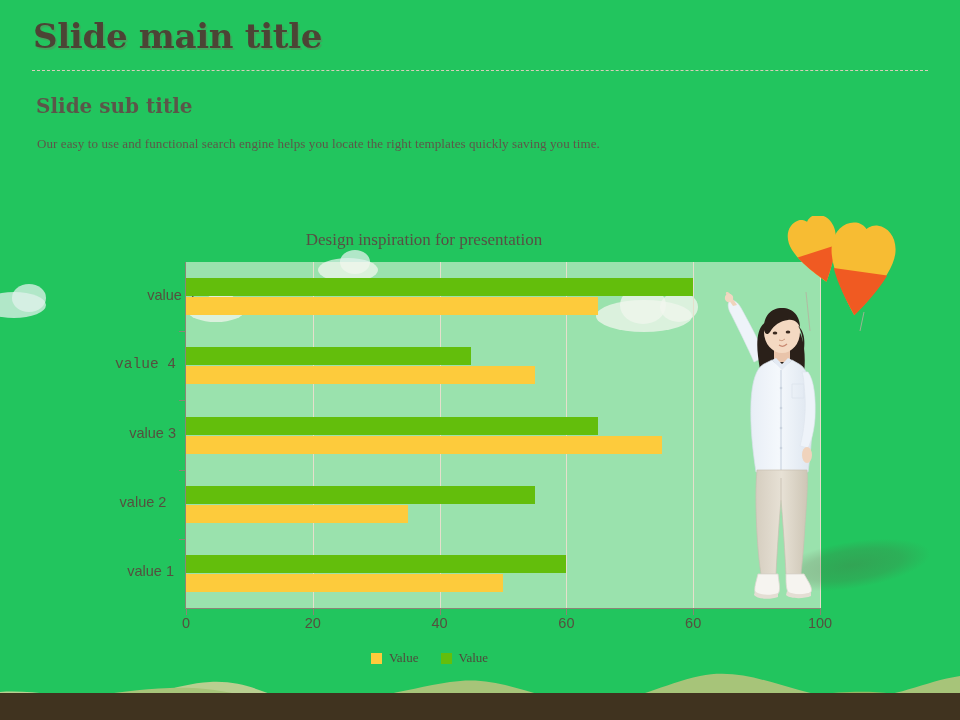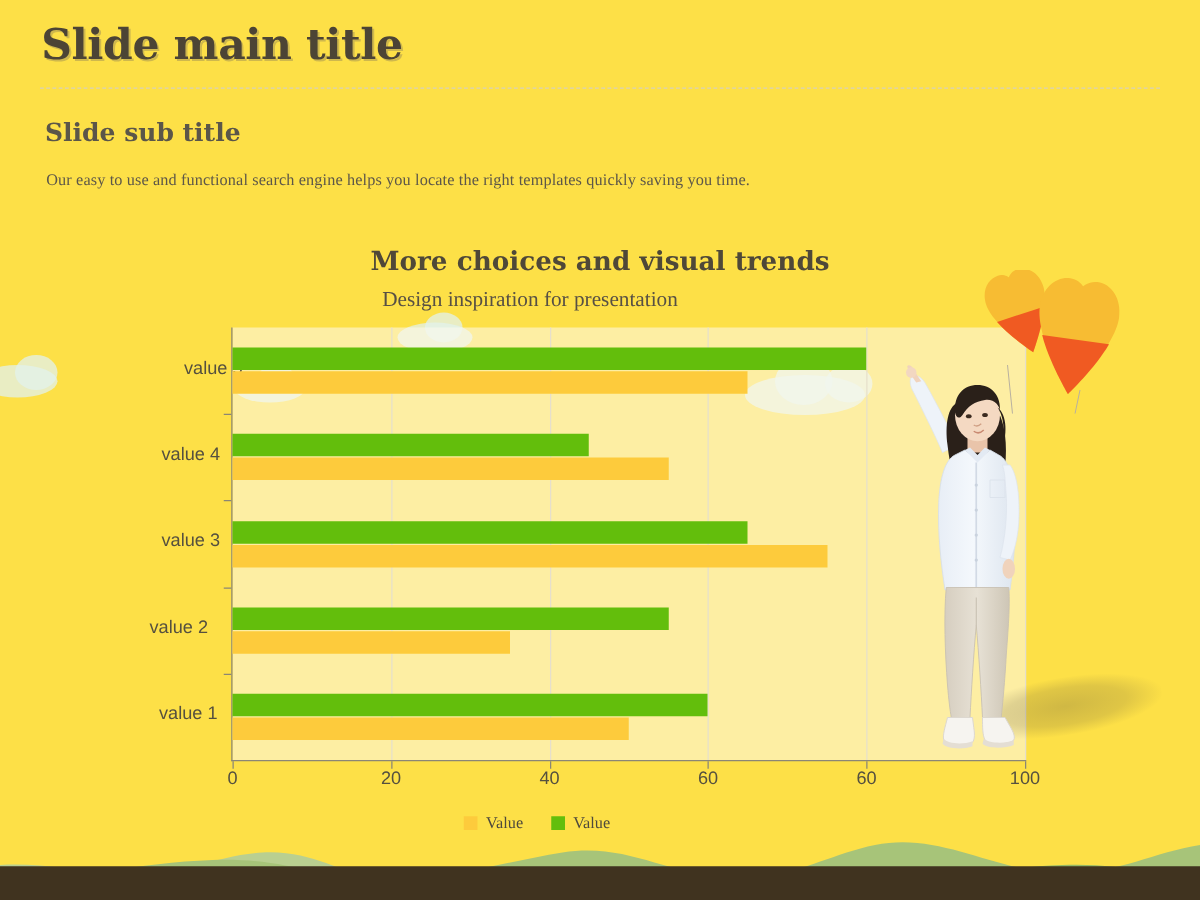--- a/index.html
+++ b/index.html
@@ -6,21 +6,21 @@
   * { margin:0; padding:0; box-sizing:border-box; }
   html, body {
     width:960px; height:720px;
     background:#f9f4e3;
     font-family:"Liberation Serif", serif;
     overflow:hidden;
   }
   #slide {
     position:relative;
     width:960px; height:720px;
-    background:#fde047;
+    background:#22c55e;
     overflow:hidden;
   }
 
   
   #main-title {
     position:absolute; left:33px; top:16px;
     font-family:"DejaVu Serif", serif;
     font-weight:bold;
     font-size:34px;
     letter-spacing:-0.3px;
@@ -167,21 +167,20 @@
   <div class="cloud" style="left:620px; top:286px; width:46px; height:38px;"></div>
   <div class="cloud" style="left:660px; top:292px; width:38px; height:30px;"></div>
   <div class="cloud" style="left:188px; top:300px; width:56px; height:22px;"></div>
   <div class="cloud" style="left:206px; top:292px; width:30px; height:22px;"></div>
 
   <div id="main-title">Slide main title</div>
   <div id="title-divider"></div>
   <div id="sub-title">Slide sub title</div>
   <div id="sub-desc">Our easy to use and functional search engine helps you locate the right templates quickly  saving you time.</div>
 
-  <div id="chart-title">More choices and visual trends</div>
   <div id="chart-subtitle">Design inspiration for presentation</div>
 
   <div id="plot">
       <div class="gridline" style="left: 126.8px;"></div>
       <div class="gridline" style="left: 253.6px;"></div>
       <div class="gridline" style="left: 380.4px;"></div>
       <div class="gridline" style="left: 507.2px;"></div>
       <div class="gridline" style="left: 634px;"></div>
     </div>
   <div id="axis-y"></div>
@@ -205,21 +204,21 @@
       <div class="bar series-b" style="left: 186px; width: 380.4px; height: 18px; top: 554.9px; background: rgb(99, 190, 12);"></div>
       <div class="bar series-a" style="left: 186px; width: 317px; height: 18px; top: 573.9px; background: rgb(253, 203, 60);"></div>
       <div class="cat-label" style="top: 494.2px; left: 110px; width: 66px; right: auto; text-align: center;">value 2</div>
       <div class="ytick" style="top: 469.6px;"></div>
       <div class="bar series-b" style="left: 186px; width: 348.7px; height: 18px; top: 485.7px; background: rgb(99, 190, 12);"></div>
       <div class="bar series-a" style="left: 186px; width: 221.9px; height: 18px; top: 504.7px; background: rgb(253, 203, 60);"></div>
       <div class="cat-label" style="top: 425px; left: 110px; width: 66px; right: auto;">value 3</div>
       <div class="ytick" style="top: 400.4px;"></div>
       <div class="bar series-b" style="left: 186px; width: 412.1px; height: 18px; top: 416.5px; background: rgb(99, 190, 12);"></div>
       <div class="bar series-a" style="left: 186px; width: 475.5px; height: 18px; top: 435.5px; background: rgb(253, 203, 60);"></div>
-      <div class="cat-label" style="top: 355.8px; left: 110px; width: 66px; right: auto;">value 4</div>
+      <div class="cat-label" style="top: 355.8px; left: 110px; width: 66px; right: auto; font-family: Liberation Mono, monospace;">value 4</div>
       <div class="ytick" style="top: 331.2px;"></div>
       <div class="bar series-b" style="left: 186px; width: 285.3px; height: 18px; top: 347.3px; background: rgb(99, 190, 12);"></div>
       <div class="bar series-a" style="left: 186px; width: 348.7px; height: 18px; top: 366.3px; background: rgb(253, 203, 60);"></div>
       <div class="cat-label" style="top: 286.6px; left: 128px; width: 66px; right: auto;">value 5</div>
       <div class="bar series-b" style="left: 186px; width: 507.2px; height: 18px; top: 278.1px; background: rgb(99, 190, 12);"></div>
       <div class="bar series-a" style="left: 186px; width: 412.1px; height: 18px; top: 297.1px; background: rgb(253, 203, 60);"></div>
     </div>
 
   <div id="legend">
       <div class="legend-item">

